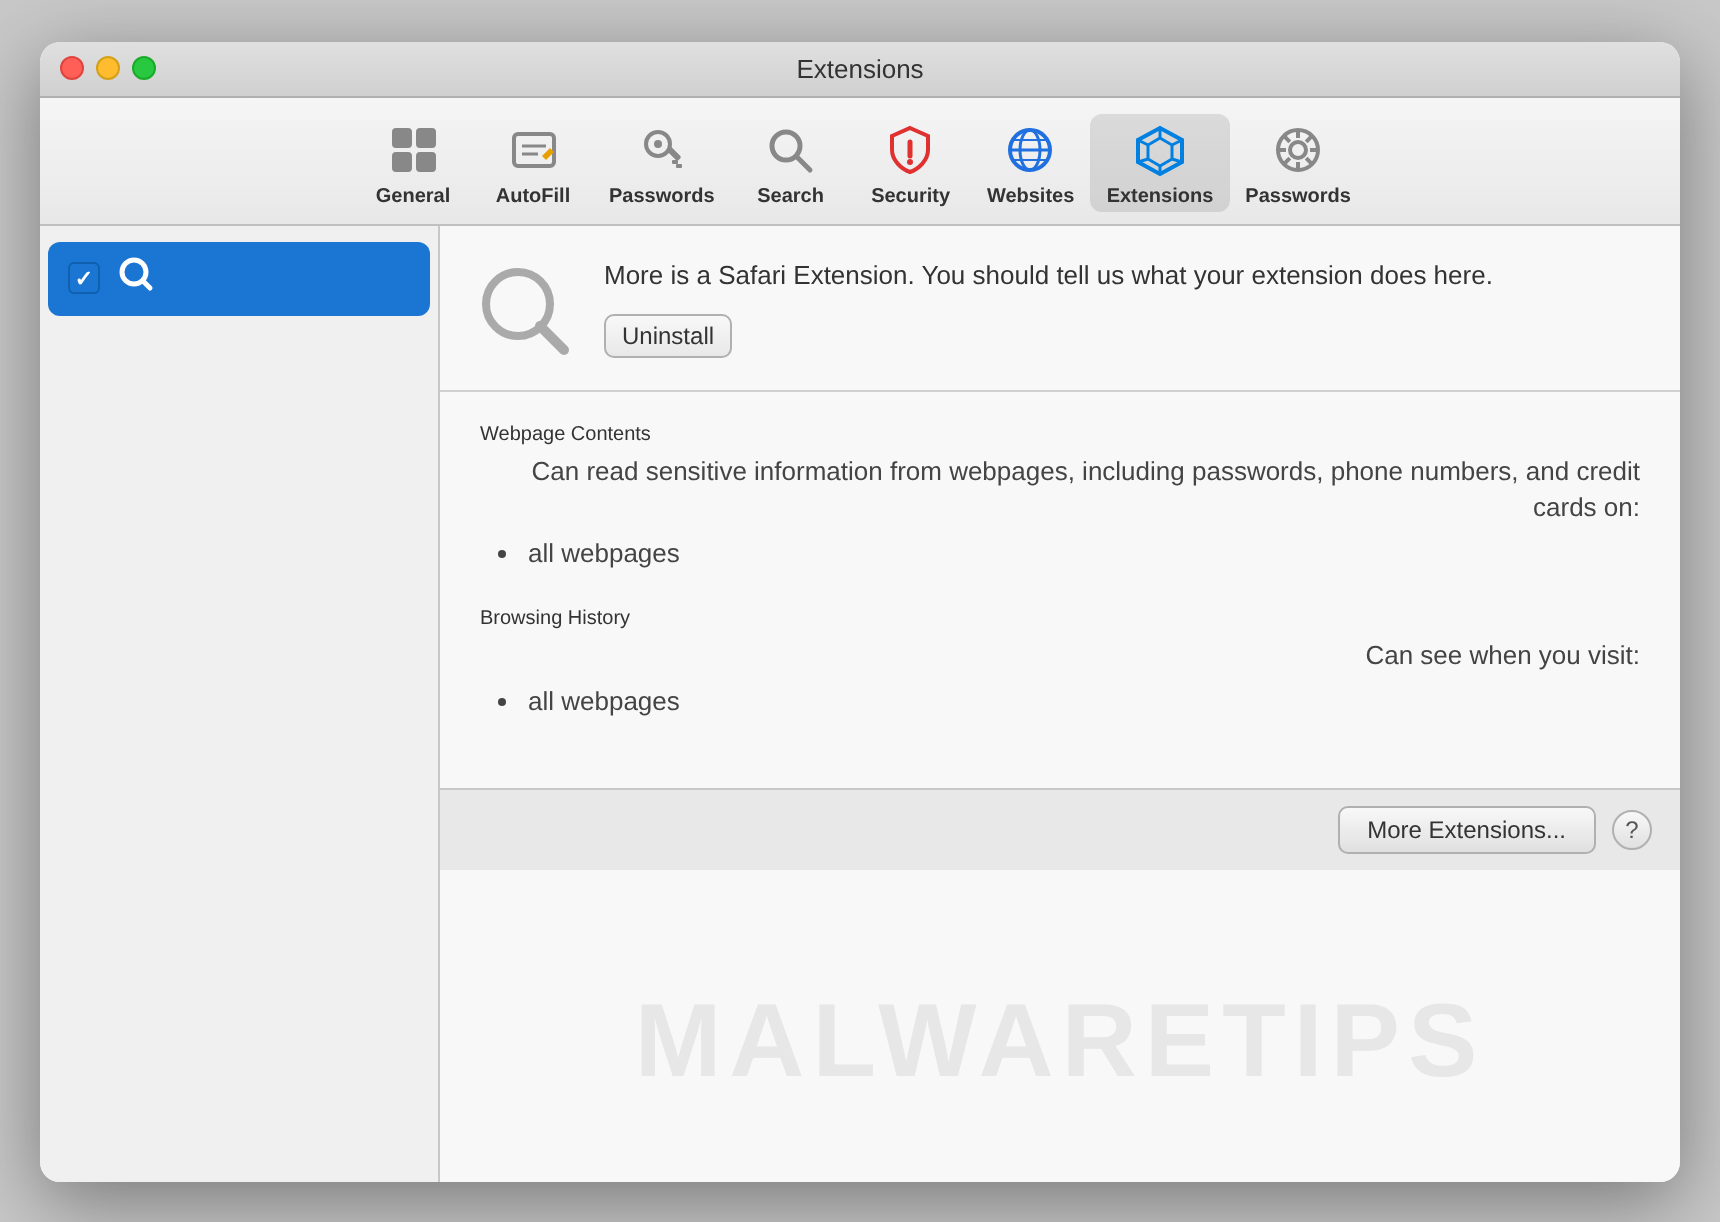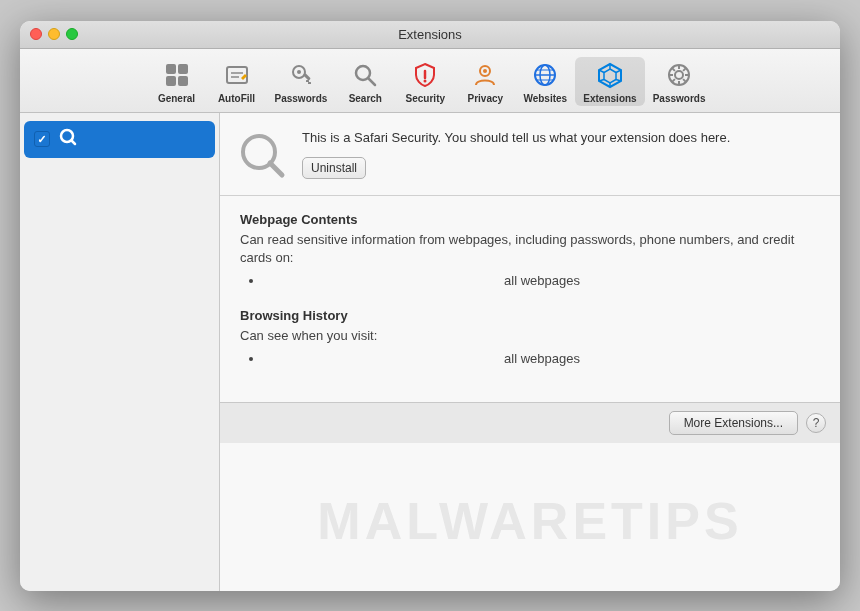--- a/index.html
+++ b/index.html
@@ -236,42 +236,42 @@
       position: relative;
       z-index: 1;
       background: #f8f8f8;
     }
 
     .permission-group {
       margin-bottom: 20px;
     }
 
     .permission-title {
-      font-size: 13px;
-      font-weight: 700;
+      font-size: 10px;
+      font-weight: 400;
       color: #333;
       margin-bottom: 4px;
     }
 
     .permission-desc {
       font-size: 13px;
       color: #444;
       margin-bottom: 6px;
       line-height: 1.4;
+      text-align: right;
     }
 
     .permission-list {
       list-style: disc;
       padding-left: 24px;
     }
 
     .permission-list li {
       font-size: 13px;
       color: #444;
-      text-align: center;
     }
 
     
     .footer {
       border-top: 1px solid #c8c8c8;
       background: #e8e8e8;
       padding: 8px 14px;
       display: flex;
       justify-content: flex-end;
       align-items: center;
@@ -379,30 +379,20 @@
         <div class="toolbar-icon">
           <svg class="icon-svg" viewBox="0 0 28 28" fill="none">
             <path d="M14 3 L23 7 L23 14 C23 19 18.5 23.5 14 25 C9.5 23.5 5 19 5 14 L5 7 Z" fill="none" stroke="#e03030" stroke-width="2"></path>
             <line x1="14" y1="10" x2="14" y2="17" stroke="#e03030" stroke-width="2.5" stroke-linecap="round"></line>
             <circle cx="14" cy="20" r="1.5" fill="#e03030"></circle>
           </svg>
         </div>
         <span class="toolbar-label">Security</span>
       </div>
 
-      <div class="toolbar-item">
-        <div class="toolbar-icon">
-          <svg class="icon-svg" viewBox="0 0 28 28" fill="none">
-            <circle cx="14" cy="10" r="5" fill="none" stroke="#e08030" stroke-width="2"></circle>
-            <path d="M5 24 C5 18 23 18 23 24" fill="none" stroke="#e08030" stroke-width="2"></path>
-            <circle cx="14" cy="10" r="2" fill="#e08030"></circle>
-          </svg>
-        </div>
-        <span class="toolbar-label">Privacy</span>
-      </div>
 
       <div class="toolbar-item">
         <div class="toolbar-icon">
           <svg class="icon-svg" viewBox="0 0 28 28" fill="none">
             <circle cx="14" cy="14" r="10" fill="none" stroke="#2070e0" stroke-width="2"></circle>
             <ellipse cx="14" cy="14" rx="5" ry="10" fill="none" stroke="#2070e0" stroke-width="1.5"></ellipse>
             <line x1="4" y1="14" x2="24" y2="14" stroke="#2070e0" stroke-width="1.5"></line>
             <line x1="5" y1="9" x2="23" y2="9" stroke="#2070e0" stroke-width="1"></line>
             <line x1="5" y1="19" x2="23" y2="19" stroke="#2070e0" stroke-width="1"></line>
           </svg>
@@ -465,21 +455,21 @@
       <div class="watermark">MALWARETIPS</div>
 
       <div class="extension-header">
         <div class="extension-logo">
           <svg width="52" height="52" viewBox="0 0 52 52" fill="none">
             <circle cx="23" cy="23" r="16" fill="none" stroke="#aaa" stroke-width="4"></circle>
             <line x1="34" y1="34" x2="46" y2="46" stroke="#aaa" stroke-width="5" stroke-linecap="round"></line>
           </svg>
         </div>
         <div class="extension-info">
-          <div class="extension-description">This is a Safari Security. You should tell us what your extension does here.</div>
+          <div class="extension-description">More is a Safari Extension. You should tell us what your extension does here.</div>
           <button class="uninstall-btn">Uninstall</button>
         </div>
       </div>
 
       <div class="permissions">
         <div class="permission-group">
           <div class="permission-title">Webpage Contents</div>
           <div class="permission-desc">Can read sensitive information from webpages, including passwords, phone numbers, and credit cards on:</div>
           <ul class="permission-list">
             <li>all webpages</li>

